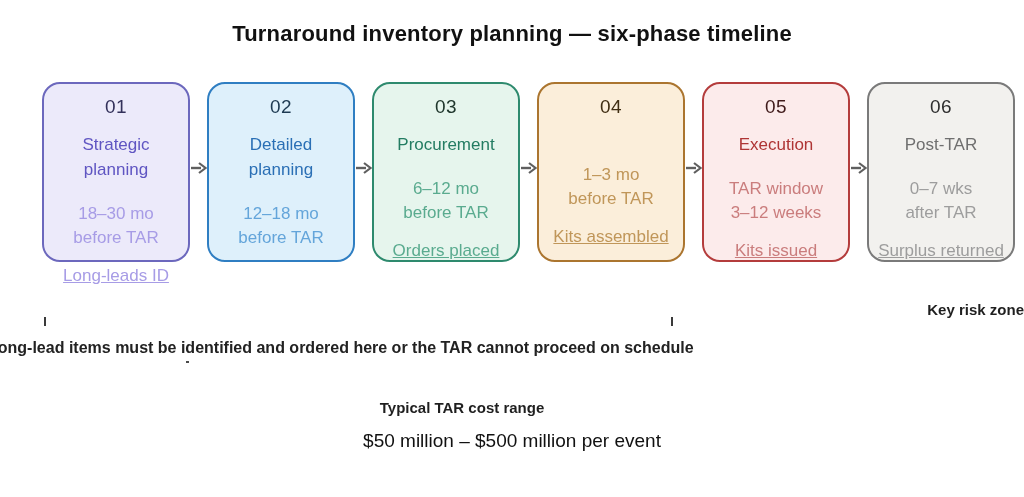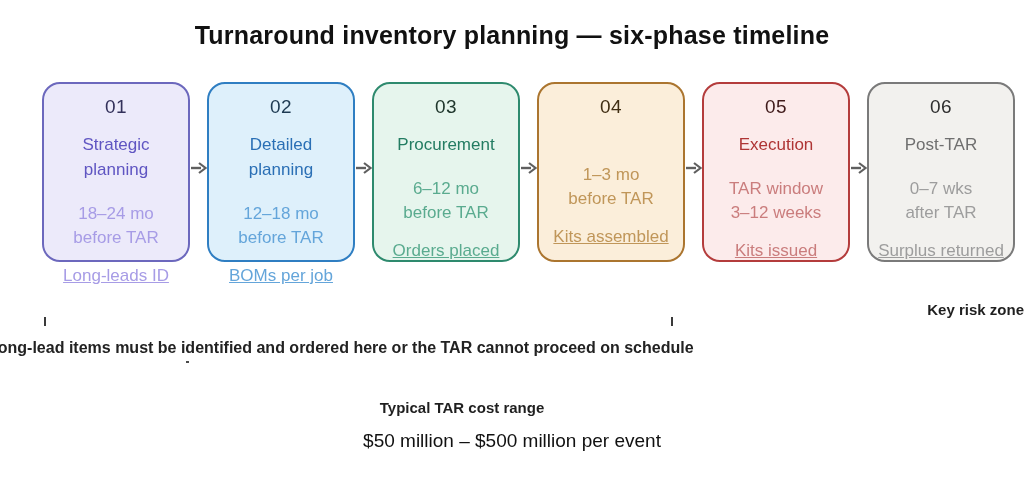--- a/index.html
+++ b/index.html
@@ -4,21 +4,21 @@
 <style>
   html,body{margin:0;padding:0;}
   body{
     width:1024px;height:497px;position:relative;overflow:hidden;
     background:#ffffff;
     font-family:"Liberation Sans", sans-serif;
     color:#1a1a1a;
   }
   .title{
     position:absolute;top:21px;left:0;width:1024px;
-    text-align:center;font-size:25px;font-weight:700;color:#111;
+    text-align:center;font-size:22px;font-weight:700;color:#111;
     letter-spacing:0.2px;
   }
   .timeline{
     position:absolute;top:82px;left:42px;
     display:flex;align-items:flex-start;
   }
   .phase-card{
     width:148px;height:180px;box-sizing:border-box;
     border:2.5px solid var(--border,#888);
     background:var(--fill,#eee);
@@ -79,40 +79,39 @@
 
 <div class="title">Turnaround inventory planning — six-phase timeline</div>
 
 <div class="timeline">
 
   <div class="phase-card" style="--border: #6c68bd; --fill: #eceafa; --num: #33315a; --name: #5f55c2; --detail: #a79ce6;">
     <div class="phase-number">01</div>
     <div class="phase-name">Strategic
 planning</div>
     <div class="phase-spacer"></div>
-    <div class="phase-timing">18–24 mo
+    <div class="phase-timing">18–30 mo
 before TAR</div>
     <div class="phase-action">Long-leads ID</div>
   </div>
 
   <div class="arrow-wrap">
     <svg width="16" height="14" viewBox="0 0 16 14">
         <path d="M0 7 H10" stroke="#5f5f5f" stroke-width="2.4" fill="none"></path>
         <path d="M8 2 L14.5 7 L8 12" stroke="#5f5f5f" stroke-width="2.2" fill="none"></path>
       </svg>
   </div>
 
   <div class="phase-card" style="--border: #2f7ec2; --fill: #def0fb; --num: #1e3a52; --name: #2a6fb5; --detail: #64a5da;">
     <div class="phase-number">02</div>
     <div class="phase-name">Detailed
 planning</div>
     <div class="phase-spacer"></div>
     <div class="phase-timing">12–18 mo
 before TAR</div>
-    <div class="phase-action">BOMs per job</div>
   </div>
 
   <div class="arrow-wrap">
     <svg width="16" height="14" viewBox="0 0 16 14">
         <path d="M0 7 H10" stroke="#5f5f5f" stroke-width="2.4" fill="none"></path>
         <path d="M8 2 L14.5 7 L8 12" stroke="#5f5f5f" stroke-width="2.2" fill="none"></path>
       </svg>
   </div>
 
   <div class="phase-card" style="--border: #2e8a6e; --fill: #e6f5ed; --num: #20372d; --name: #237c62; --detail: #5aab8f;">

